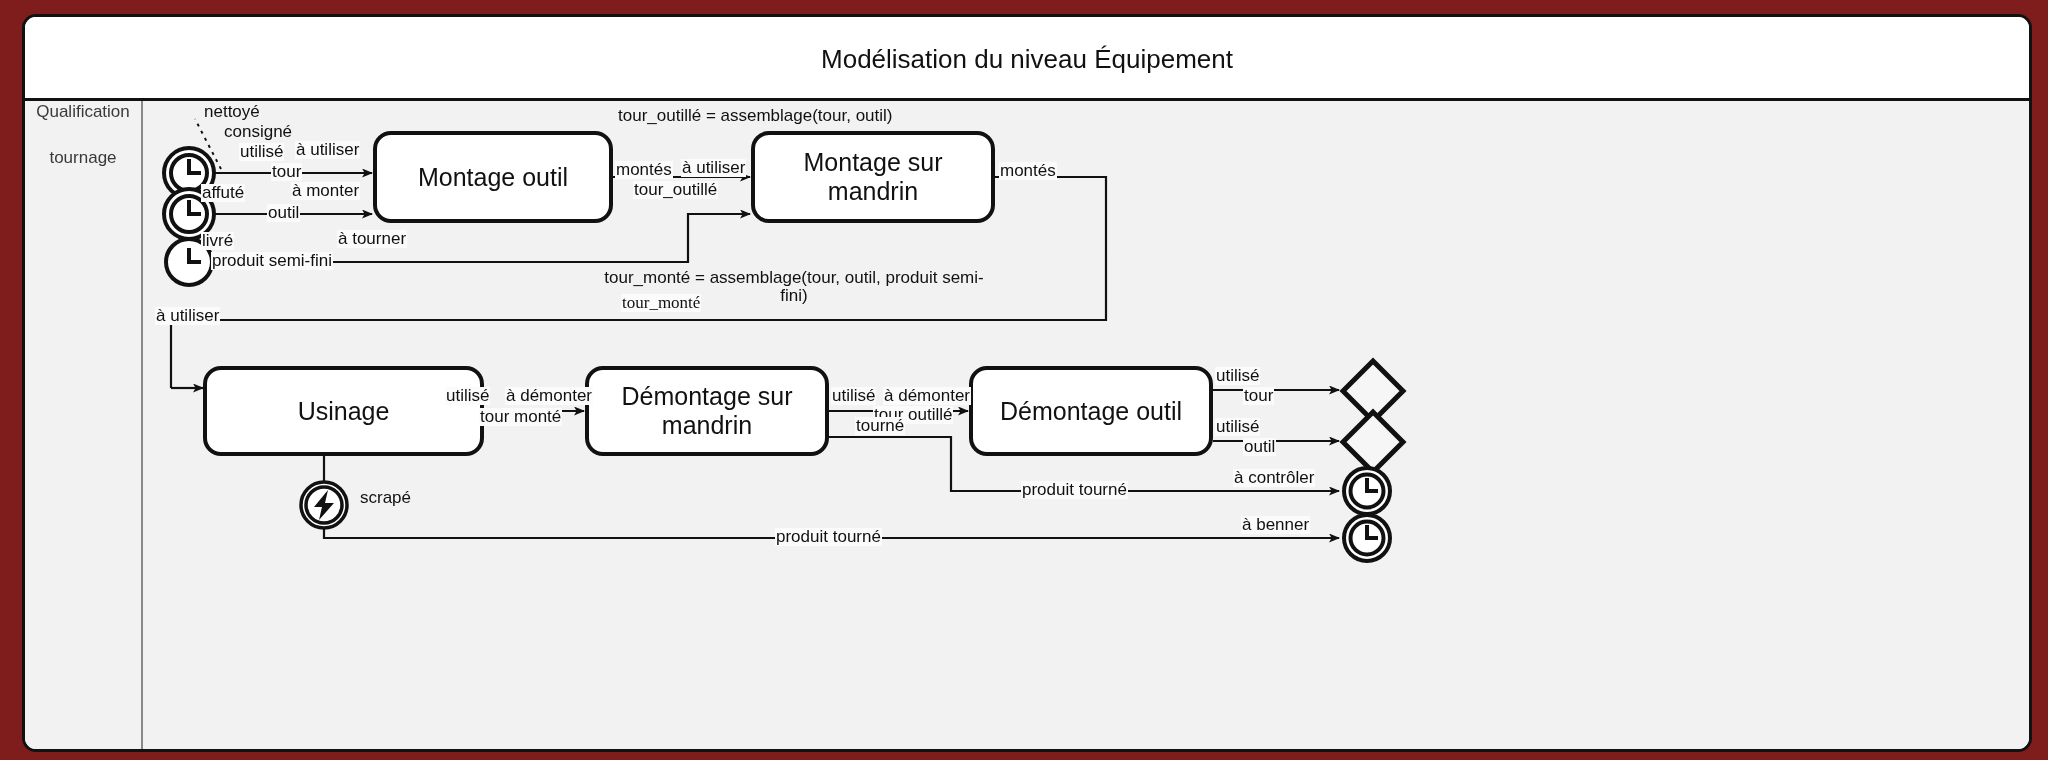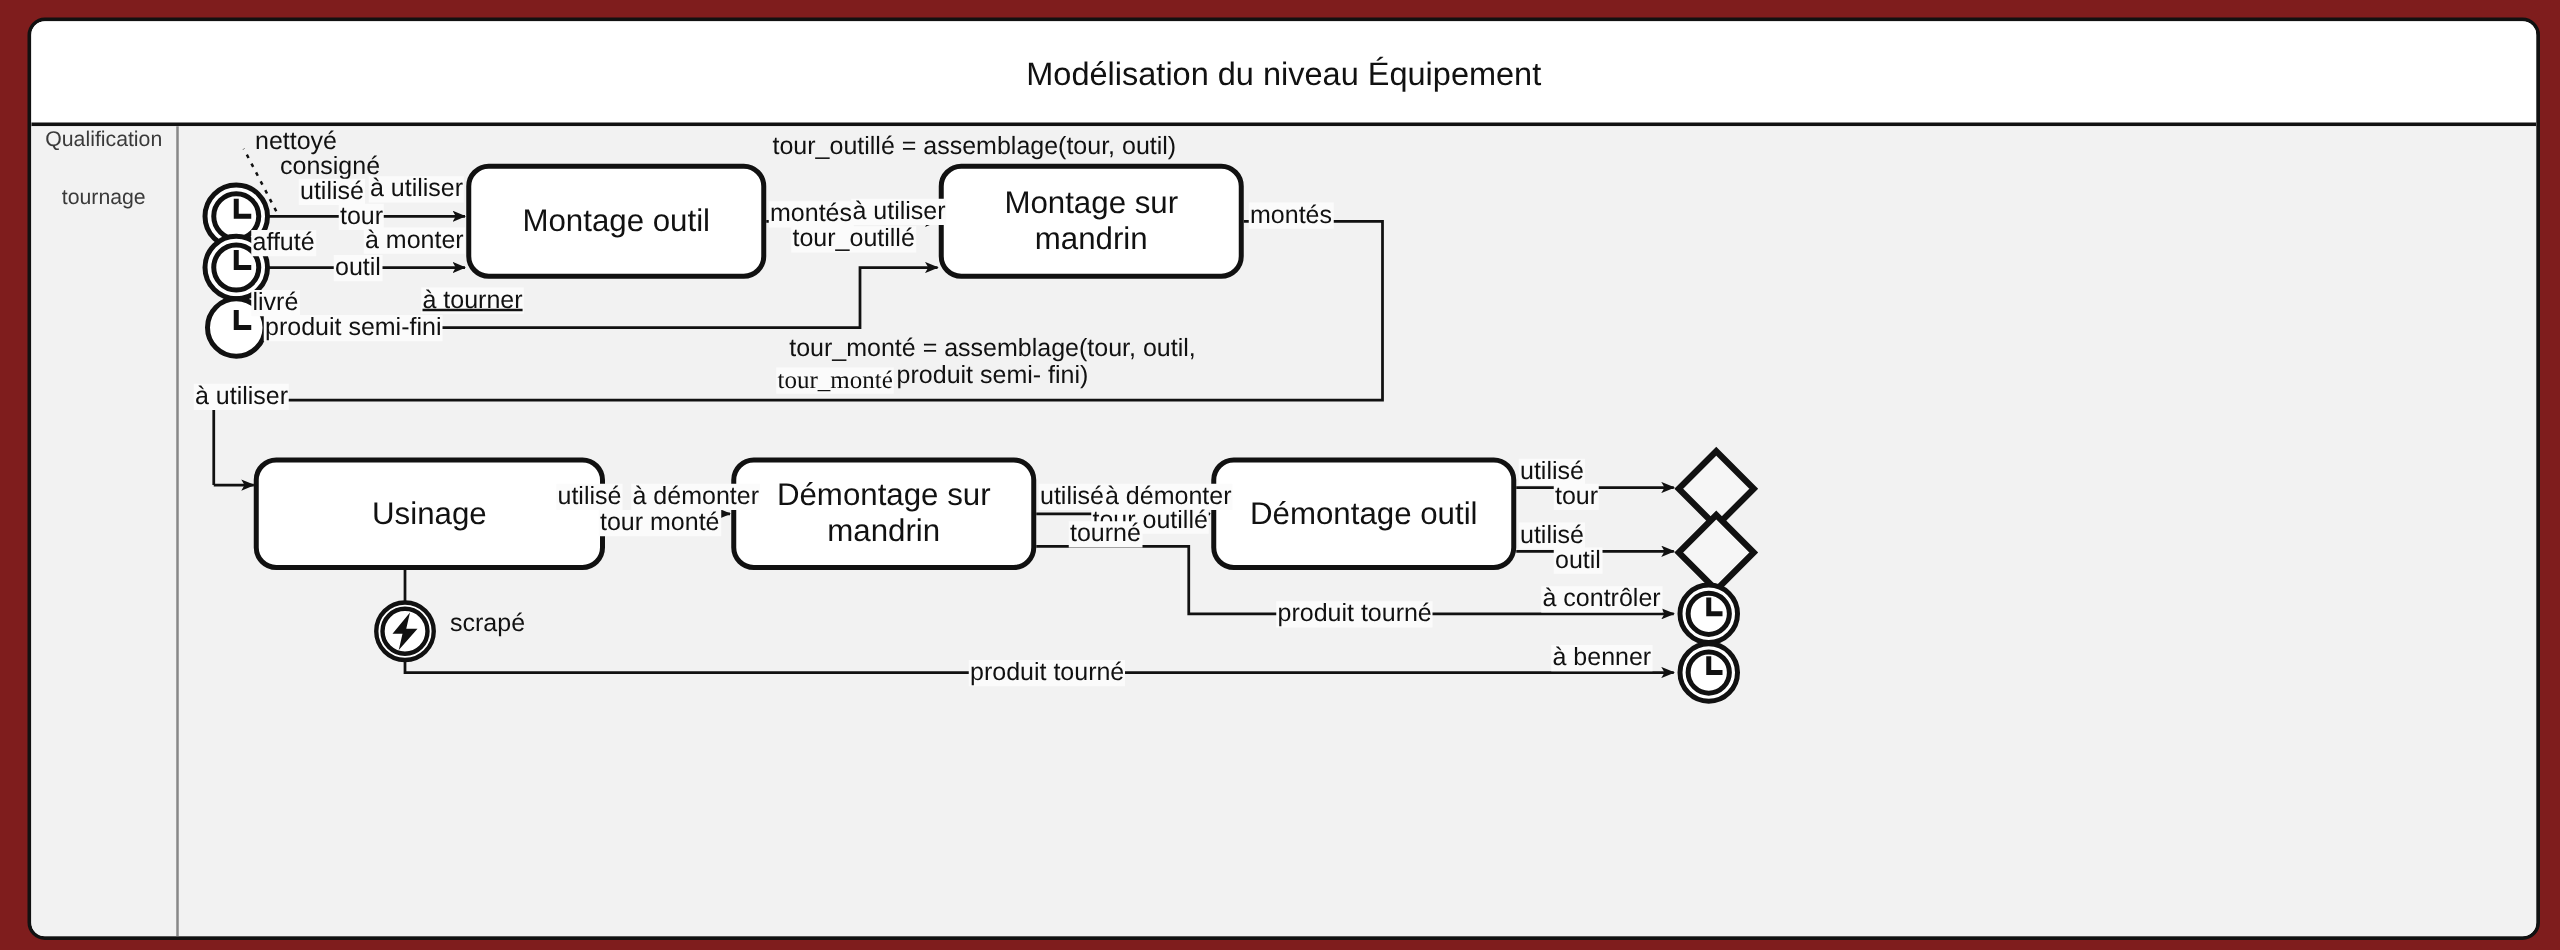--- a/index.html
+++ b/index.html
@@ -40,21 +40,21 @@
 
   
   .act{
     position:absolute;background:#ffffff;border:4px solid #111;border-radius:18px;
     display:flex;align-items:center;justify-content:center;text-align:center;
     font-size:25px;color:#111;box-sizing:border-box;z-index:4;
   }
 
   
   .lbl{
-    position:absolute;font-size:20px;color:#111;white-space:nowrap;
+    position:absolute;font-size:17px;color:#111;white-space:nowrap;
     background:#fbfbfb;padding:0 1px;line-height:1.05;z-index:6;
   }
   .lbl.plain{background:transparent;}
   .lbl.ctr{text-align:center;white-space:normal;background:transparent;}
 
   
   .clock{position:absolute;z-index:5;}
   .diamond{position:absolute;z-index:5;}
   .bolt{position:absolute;z-index:7;}
 </style>
@@ -199,21 +199,21 @@
         <div class="lbl plain" style="left:80px;top:22px;">consigné</div>
         <div class="lbl" style="left:96px;top:42px;">utilisé</div>
         <div class="lbl" style="left:152px;top:40px;">à utiliser</div>
         <div class="lbl" style="left:128px;top:62px;">tour</div>
 
         <div class="lbl" style="left:58px;top:83px;">affuté</div>
         <div class="lbl" style="left:148px;top:81px;">à monter</div>
         <div class="lbl" style="left:124px;top:103px;">outil</div>
 
         <div class="lbl" style="left:58px;top:131px;">livré</div>
-        <div class="lbl" style="left:194px;top:129px;text-decoration:underline;">à tourner</div>
+        <div class="lbl" style="left:194px;top:129px;">à tourner</div>
         <div class="lbl" style="left:68px;top:151px;">produit semi-fini</div>
 
         <div class="lbl plain" style="left:474px;top:6px;">tour_outillé = assemblage(tour, outil)</div>
 
         <div class="lbl" style="left:472px;top:60px;">montés</div>
         <div class="lbl" style="left:538px;top:58px;">à utiliser</div>
         <div class="lbl" style="left:490px;top:80px;">tour_outillé</div>
 
         <div class="lbl" style="left:856px;top:61px;">montés</div>
 

